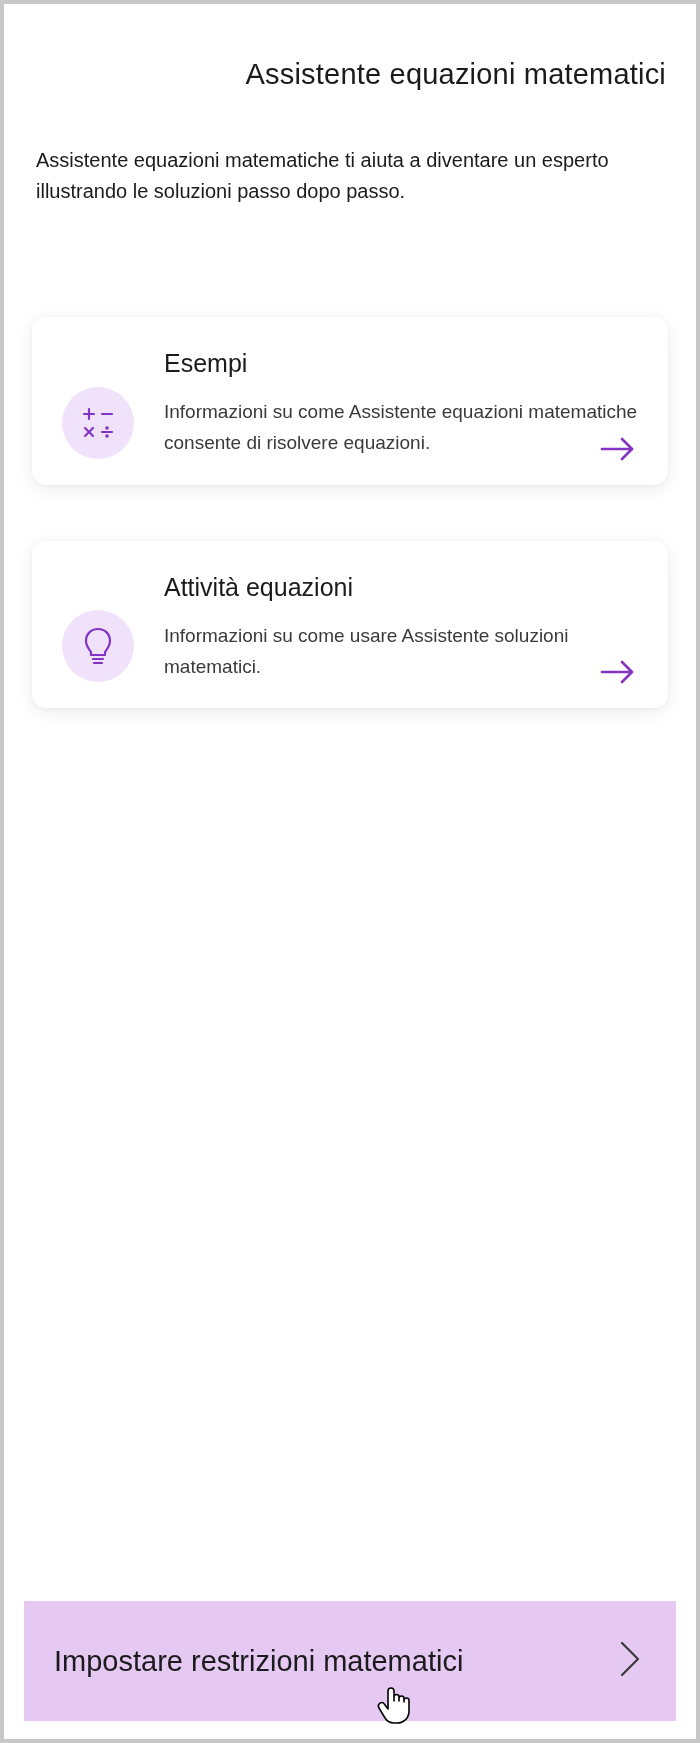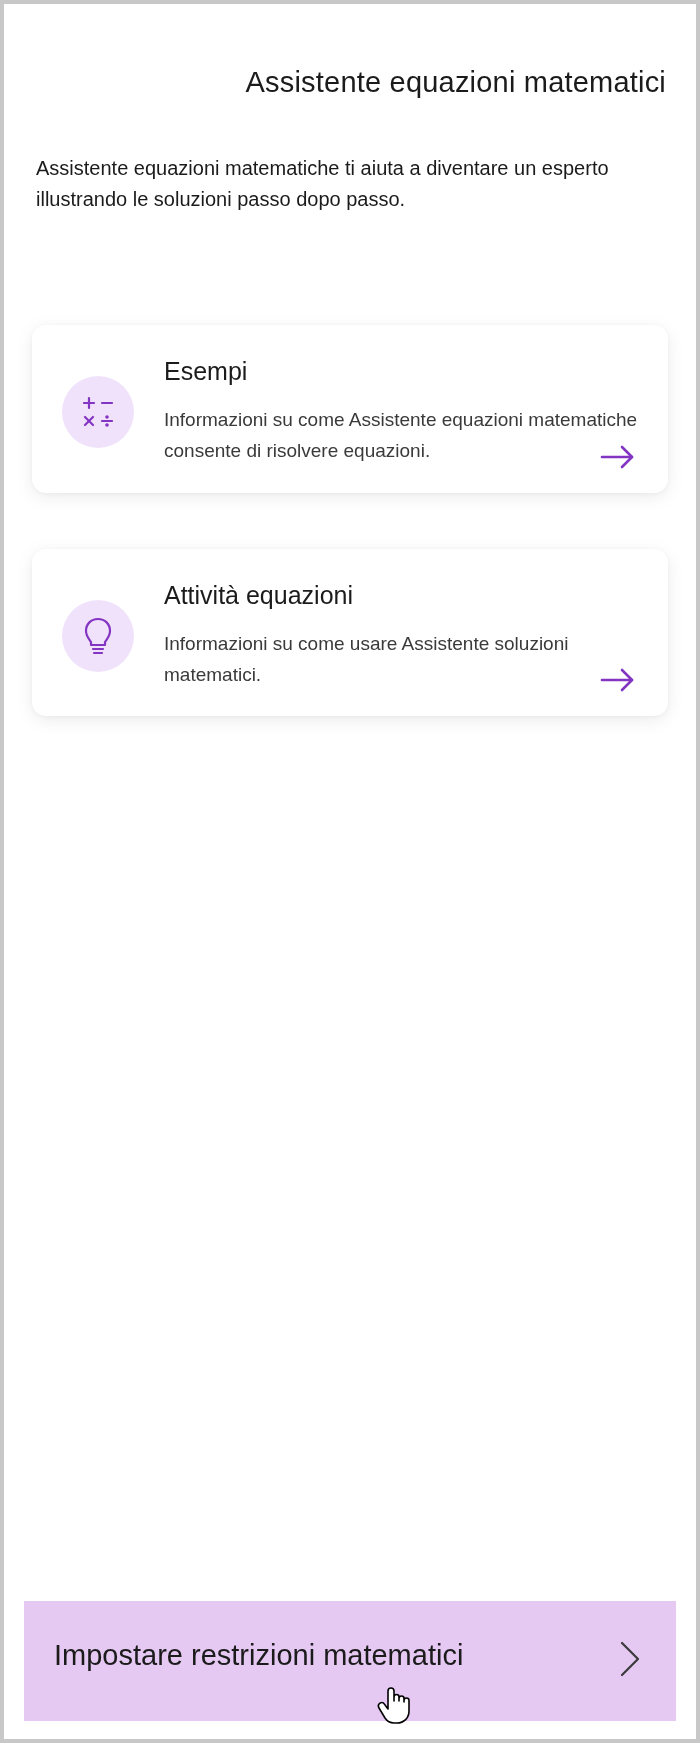--- a/index.html
+++ b/index.html
@@ -8,21 +8,21 @@
       background: #c8c8c8;
       display: flex;
       justify-content: center;
       padding: 0;
     }
     .panel {
       width: 700px;
       height: 1743px;
       background: #fff;
       border: 4px solid #c8c8c8;
-      padding: 40px 28px 18px 28px;
+      padding: 32px 28px 18px 28px;
       display: flex;
       flex-direction: column;
     }
     .title {
       font-size: 29px;
       font-weight: 400;
       color: #1b1b1b;
       text-align: right;
       padding-right: 2px;
       margin-top: 22px;
@@ -37,21 +37,21 @@
       margin-bottom: 110px;
       padding: 0 4px;
     }
     .card {
       background: #fff;
       border-radius: 14px;
       box-shadow: 0 4px 18px rgba(0,0,0,0.08), 0 1px 4px rgba(0,0,0,0.04);
       padding: 32px 30px 26px 30px;
       margin-bottom: 56px;
       display: flex;
-      align-items: center;
+      align-items: flex-end;
       gap: 30px;
       position: relative;
       cursor: pointer;
     }
     .icon-circle {
       width: 72px;
       height: 72px;
       border-radius: 50%;
       background: #f0e2fb;
       display: flex;
@@ -78,20 +78,21 @@
     }
     .card-arrow {
       position: absolute;
       right: 30px;
       bottom: 18px;
     }
     .spacer { flex: 1; }
     .footer-btn {
       background: #e6c9f3;
       display: flex;
+      align-items: center;
       justify-content: space-between;
       padding: 38px 34px 38px 30px;
       cursor: pointer;
       position: relative;
       margin: 0 -8px;
     }
     .footer-label {
       font-size: 29px;
       font-weight: 400;
       color: #1b1b1b;

